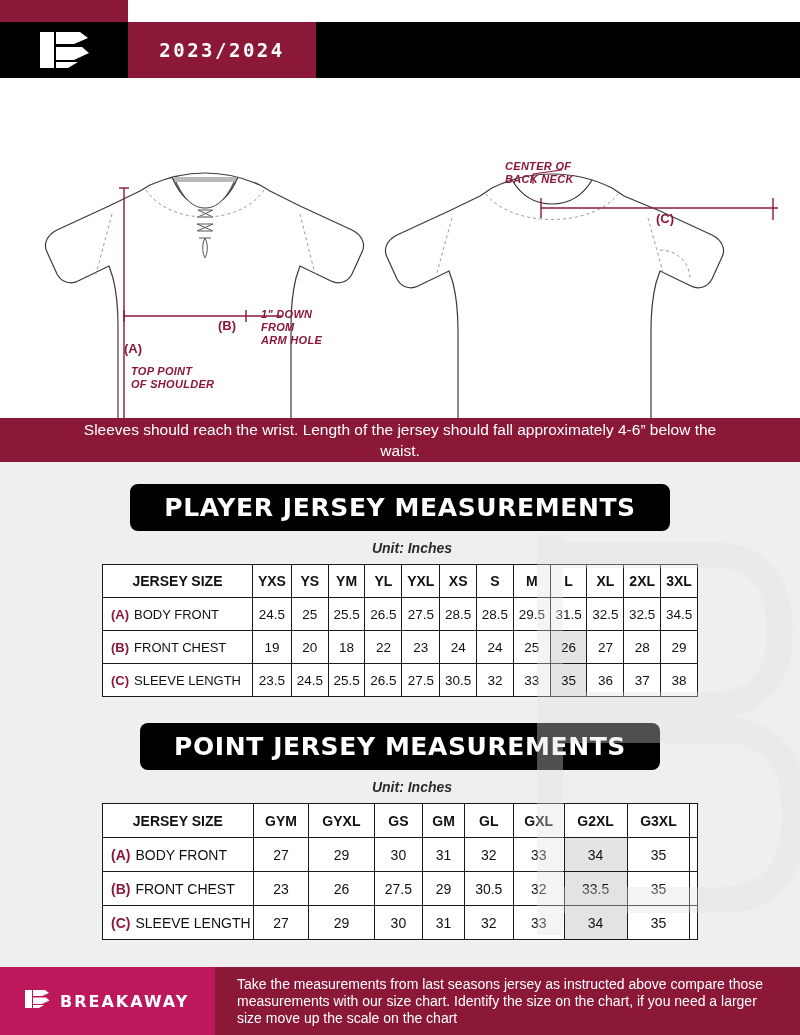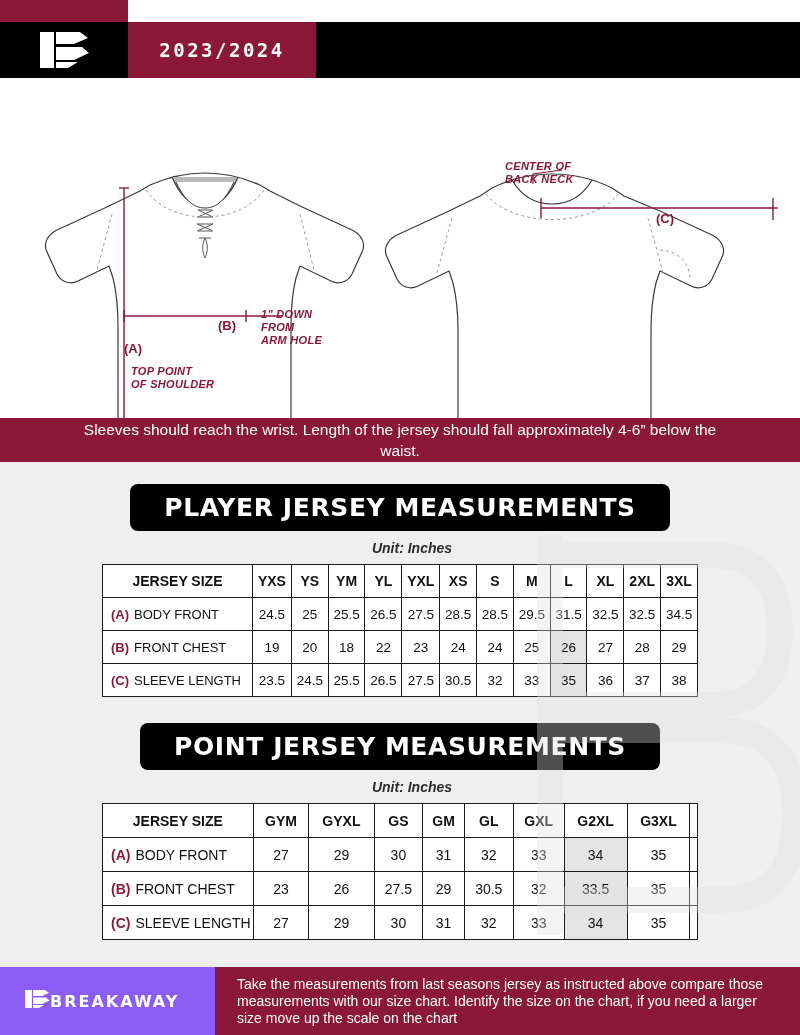--- a/index.html
+++ b/index.html
@@ -85,22 +85,22 @@
   .rowhead .tag { color: #8c1838; font-weight: bold; margin-right: 5px; }
   .hl { background: #e4e4e4; }
   .sizecol { width: 150px; }
   .goalie-table th, .goalie-table td { height: 34px; font-size: 14px; }
 
   
   .footer {
     position: absolute; left: 0; bottom: 0; width: 800px; height: 68px; display: flex;
   }
   .footer-brand {
-    width: 215px; background: #8b5cf6; color: #ffffff;
-    display: flex; align-items: center; padding-left: 24px;
+    width: 215px; background: #be185d; color: #ffffff;
+    display: flex; align-items: center; gap: 10px; padding-left: 24px;
   }
   .footer-brand .bname {
     font-size: 16px; letter-spacing: 2px; font-weight: bold;
     font-family: "DejaVu Sans", sans-serif;
   }
   .footer-text {
     flex: 1; background: #8c1838; color: #ffffff;
     display: flex; align-items: center; padding: 0 18px 0 22px;
     font-size: 14px; line-height: 17px;
   }

